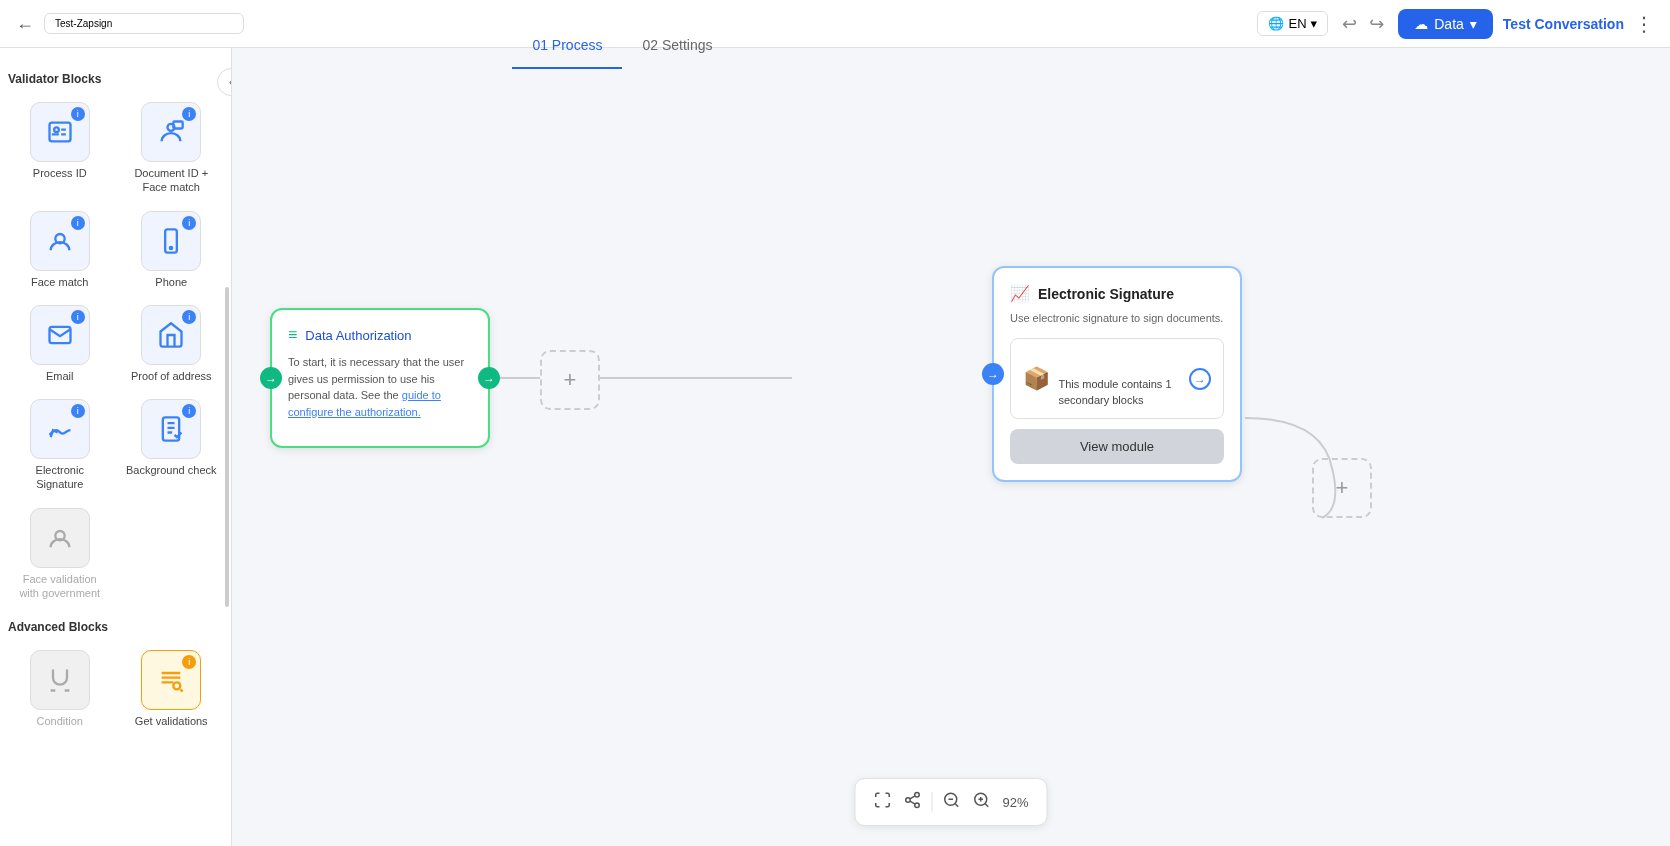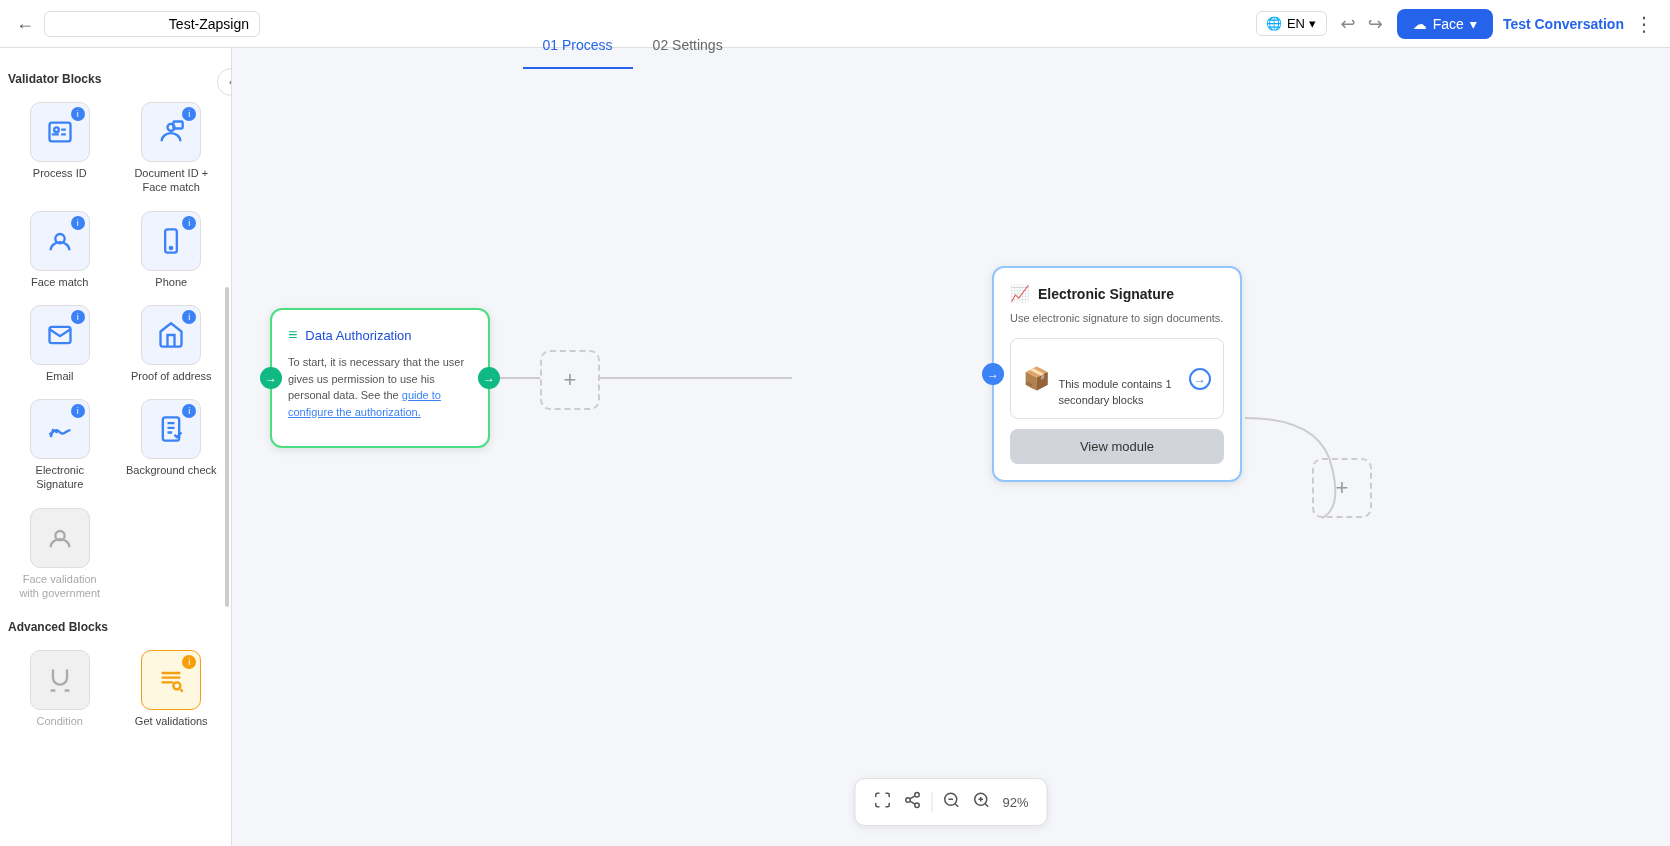--- a/index.html
+++ b/index.html
@@ -8,21 +8,21 @@
     
     .header {
       display: flex; align-items: center; height: 48px;
       background: #fff; border-bottom: 1px solid #e0e0e0;
       padding: 0 16px; gap: 12px; position: relative; z-index: 10;
     }
     .header-left { display: flex; align-items: center; gap: 10px; }
     .back-btn { background: none; border: none; cursor: pointer; font-size: 18px; color: #555; }
     .title-input {
       border: 1px solid #ddd; border-radius: 6px; padding: 4px 10px;
-      font-size: 14px; width: 216px; outline: none; text-align: right;
+      font-size: 10px; width: 200px; outline: none;
     }
     .header-tabs { display: flex; align-items: center; gap: 0; margin: 0 auto; }
     .header-tab {
       padding: 14px 20px; font-size: 14px; cursor: pointer;
       border-bottom: 2px solid transparent; color: #666; margin-top: 45px;
     }
     .header-tab.active { color: #2563eb; border-bottom: 2px solid #2563eb; font-weight: 500; }
     .header-right { display: flex; align-items: center; gap: 10px; margin-left: auto; }
     .lang-btn {
       display: flex; align-items: center; gap: 4px; border: 1px solid #ddd;
@@ -172,21 +172,21 @@
       <span>🌐</span>
       <span>EN</span>
       <span>▾</span>
     </button>
     <div class="undo-redo">
       <button class="icon-btn">↩</button>
       <button class="icon-btn">↪</button>
     </div>
     <button class="save-btn">
       <span>☁</span>
-      <span>Face</span>
+      <span>Data</span>
       <span>▾</span>
     </button>
     <button class="test-conv-btn">Test Conversation</button>
     <button class="more-btn">⋮</button>
   </div>
 </div>
 
 <div class="main">
 
   <div class="sidebar">

